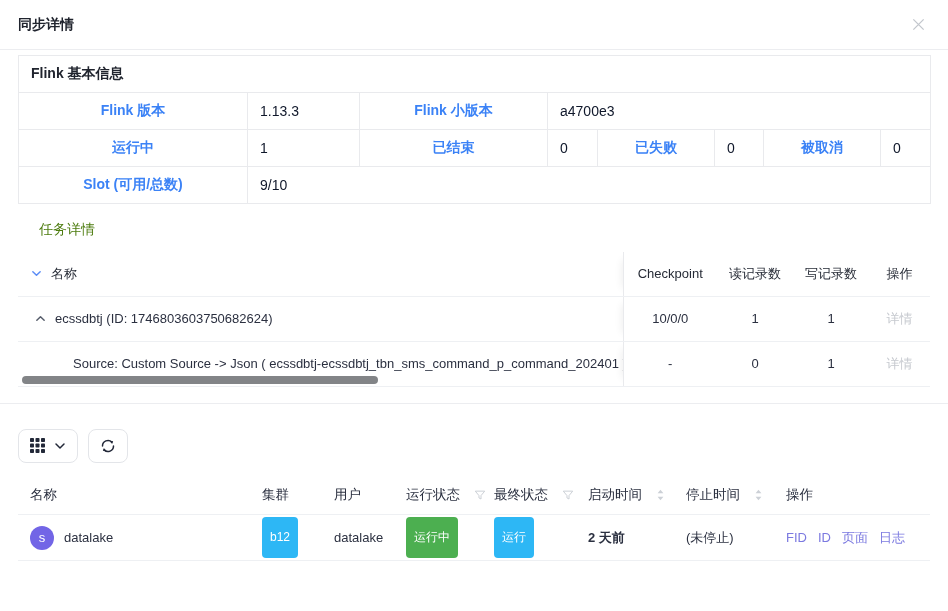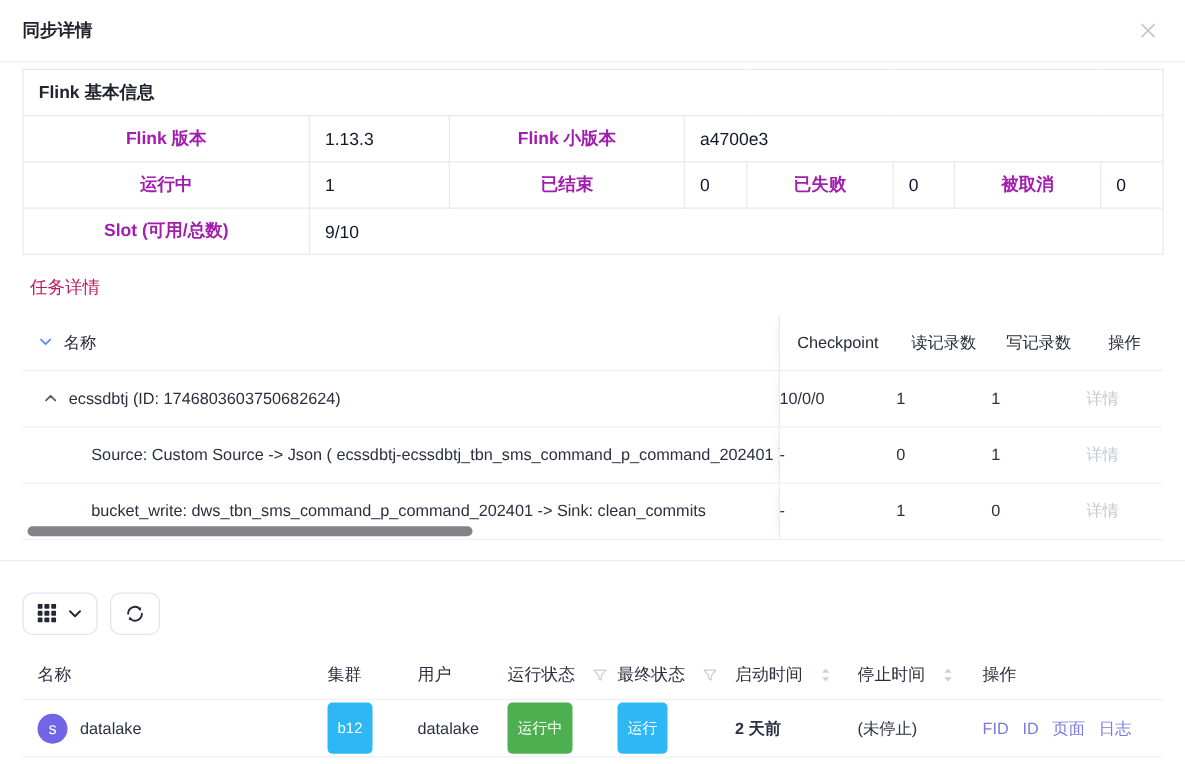--- a/index.html
+++ b/index.html
@@ -23,31 +23,31 @@
 
   .body { padding: 5px 18px 0; }
 
   
   table.info-table { width: 912px; border-collapse: collapse; table-layout: fixed; }
   .info-table th, .info-table td {
     border: 1px solid #e9eaed; height: 37px; padding: 0 12px; font-size: 14px;
     overflow: hidden; white-space: nowrap;
   }
   .info-table .t-title { text-align: left; font-weight: 700; color: #20242e; }
-  .info-table .t-label { text-align: center; font-weight: 700; color: #a21caf; }
+  .info-table .t-label { text-align: center; font-weight: 700; color: #3b82f6; }
   .info-table .t-value { text-align: left; font-weight: 400; color: #0f172a; }
 
   
-  .section-title { margin: 15px 0 0; padding-left: 6px; font-size: 14px; color: #be185d; height: 20px; line-height: 20px; }
+  .section-title { margin: 15px 15px 0; padding-left: 6px; font-size: 14px; color: #4d7c0f; height: 20px; line-height: 20px; }
 
   
   .task-wrap { position: relative; margin-top: 13px; }
   table.task-table { width: 912px; border-collapse: collapse; table-layout: fixed; font-size: 13px; }
   .task-table th { height: 44px; border-bottom: 1px solid #eef0f3; font-weight: 500; color: #262b36; text-align: center; }
-  .task-table td { height: 45px; border-bottom: 1px solid #eef0f3; text-align: left; color: #2b3040; }
+  .task-table td { height: 45px; border-bottom: 1px solid #eef0f3; text-align: center; color: #2b3040; }
   .task-table .col-name { text-align: left; }
   .task-table .fixed-sep { border-left: 1px solid #e9eaed; box-shadow: -9px 0 8px -8px rgba(0,0,0,.07); background: #fff; }
   .name-flex { display: flex; align-items: center; gap: 9px; overflow: hidden; white-space: nowrap; }
   .pl-head { padding-left: 13px; }
   .pl-row  { padding-left: 17px; }
   .pl-child{ padding-left: 55px; }
   .name-text { overflow: hidden; white-space: nowrap; }
   .detail-link { color: #c6c9cf; cursor: pointer; }
   .h-scrollbar {
     position: absolute; left: 4px; bottom: 3px;
@@ -196,31 +196,20 @@
         </tr>
         <tr>
           <td class="col-name">
             <div class="name-flex pl-child">
               <span class="name-text">Source: Custom Source -&gt; Json ( ecssdbtj-ecssdbtj_tbn_sms_command_p_command_202401 ) -&gt; Rej</span>
             </div>
           </td>
           <td class="fixed-sep">-</td>
           <td>0</td>
           <td>1</td>
-          <td><span class="detail-link">详情</span></td>
-        </tr>
-        <tr>
-          <td class="col-name">
-            <div class="name-flex pl-child">
-              <span class="name-text">bucket_write: dws_tbn_sms_command_p_command_202401 -&gt; Sink: clean_commits</span>
-            </div>
-          </td>
-          <td class="fixed-sep">-</td>
-          <td>1</td>
-          <td>0</td>
           <td><span class="detail-link">详情</span></td>
         </tr>
       </tbody>
         </table>
       <div class="h-scrollbar"></div>
     </div>
 
     <div class="divider"></div>
 
     <div class="toolbar">

